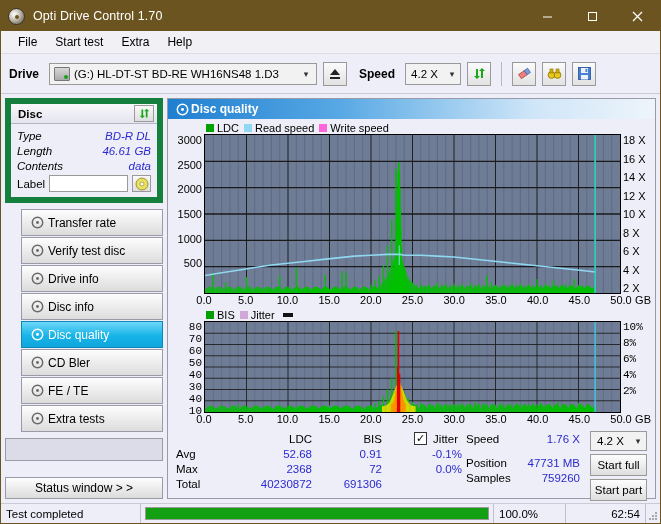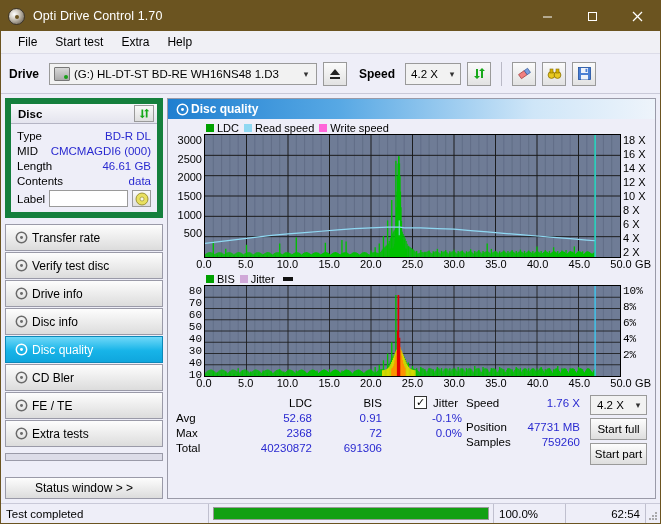--- a/index.html
+++ b/index.html
@@ -122,40 +122,41 @@
     background: linear-gradient(#f8f8fb,#e4e4ee);
     border-bottom: 1px solid #b5b5c4;
     padding: 0 3px;
   }
   .disc-header .t { flex:1; font-size:11.5px; font-weight:bold; color:#000; padding-left:4px;}
   .mini-btn {
     width:20px;height:17px;background:linear-gradient(#fafafa,#dedede);
     border:1px solid #9a9a9a; display:flex;align-items:center;justify-content:center;
   }
   .disc-rows { padding: 4px 6px 5px 6px; }
-  .drow { display:flex; align-items:center; height:15px; font-size:11.5px;}
+  .drow { display:flex; align-items:center; height:15px; font-size:11.5px;font-style:italic;}
   .drow .k { color:#000; }
   .drow .v { flex:1; text-align:right; color:#2a2ad0; }
   .label-row { display:flex; align-items:center; gap:4px; margin-top:2px;}
   .label-row .k { font-size:11.5px; }
   .label-input {
     flex:1; height:17px; background:#ffffff; border:1px solid #9a9a9a;
   }
   .cdicon {
     width:19px;height:17px;border:1px solid #9a9a9a;
     background:linear-gradient(#fafafa,#dedede);
     display:flex;align-items:center;justify-content:center;
   }
   .navlist { display:flex; flex-direction:column; gap:1px; margin-top:3px;}
   .navitem {
     height:27px; display:flex; align-items:center;
     background: linear-gradient(#fdfdfd,#dcdcdc);
     border: 1px solid #9a9aa8;
     font-size: 12px; color:#000;
     padding-left: 4px;
+    margin-left: 16px;
   }
   .navitem.active {
     background: linear-gradient(#6fd8f8,#17b4e8 55%,#0fa6dd);
     border-color:#0d88b8; color:#ffffff;
   }
   .navitem .ico { width:22px; display:flex; justify-content:center; }
   .spacer-pane {
     flex:1; border:1px solid #9a9aa8; background:#dcdce8; margin-top:3px;
     min-height: 6px;
   }
@@ -239,21 +240,21 @@
     font-size:11.5px;
   }
 
   
   .statusbar {
     height:20px; flex:0 0 20px; display:flex; align-items:stretch;
     background:#eeeef8; border-top:1px solid #c9c9d8;
     font-size:11.5px;
   }
   .sb-cell { display:flex; align-items:center; padding:0 5px; border-right:1px solid #c0c0cf;}
-  .sb-text { width:208px; }
+  .sb-text { width:140px; }
   .sb-prog { flex:1; display:flex; align-items:center; padding:0 4px;}
   .progress-outer { flex:1; height:13px; background:#ffffff; border:1px solid #9a9a9a; }
   .progress-inner { height:100%; background:#12a012; }
   .sb-pct { width:72px; }
   .sb-time { width:80px; justify-content:flex-end; }
   .grip { width:14px; display:flex;align-items:flex-end;justify-content:flex-end;padding:2px;}
 </style>
 </head>
 <body>
 
@@ -351,24 +352,20 @@
             <svg width="13" height="13" viewBox="0 0 15 15">
               <path d="M4 3 L4 10 L2 10 L5 13 L8 10 L6 10 L6 3 Z" fill="#17a81a"></path>
               <path d="M11 12 L11 5 L13 5 L10 2 L7 5 L9 5 L9 12 Z" fill="#17a81a"></path>
             </svg>
           </div>
         </div>
         <div class="disc-rows">
           <div class="drow">
             <span class="k">Type</span>
             <span class="v">BD-R DL</span>
-          </div>
-          <div class="drow">
-            <span class="k">MID</span>
-            <span class="v">CMCMAGDI6 (000)</span>
           </div>
           <div class="drow">
             <span class="k">Length</span>
             <span class="v">46.61 GB</span>
           </div>
           <div class="drow">
             <span class="k">Contents</span>
             <span class="v">data</span>
           </div>
           <div class="label-row">
@@ -486,21 +483,21 @@
             </span>
             <span class="entry">
               <span class="sw" style="background:#8fd8f2"></span>
               <span>Read speed</span>
             </span>
             <span class="entry">
               <span class="sw" style="background:#ff66d9"></span>
               <span>Write speed</span>
             </span>
           </div>
-          <div class="plot-wrap" style="height:124px;">
+          <div class="plot-wrap" style="height:160px;">
             <div class="yaxis">
               <span>3000</span>
               <span>2500</span>
               <span>2000</span>
               <span>1500</span>
               <span>1000</span>
               <span>500</span>
               <span style="visibility:hidden">0</span>
             </div>
             <div class="plot">

